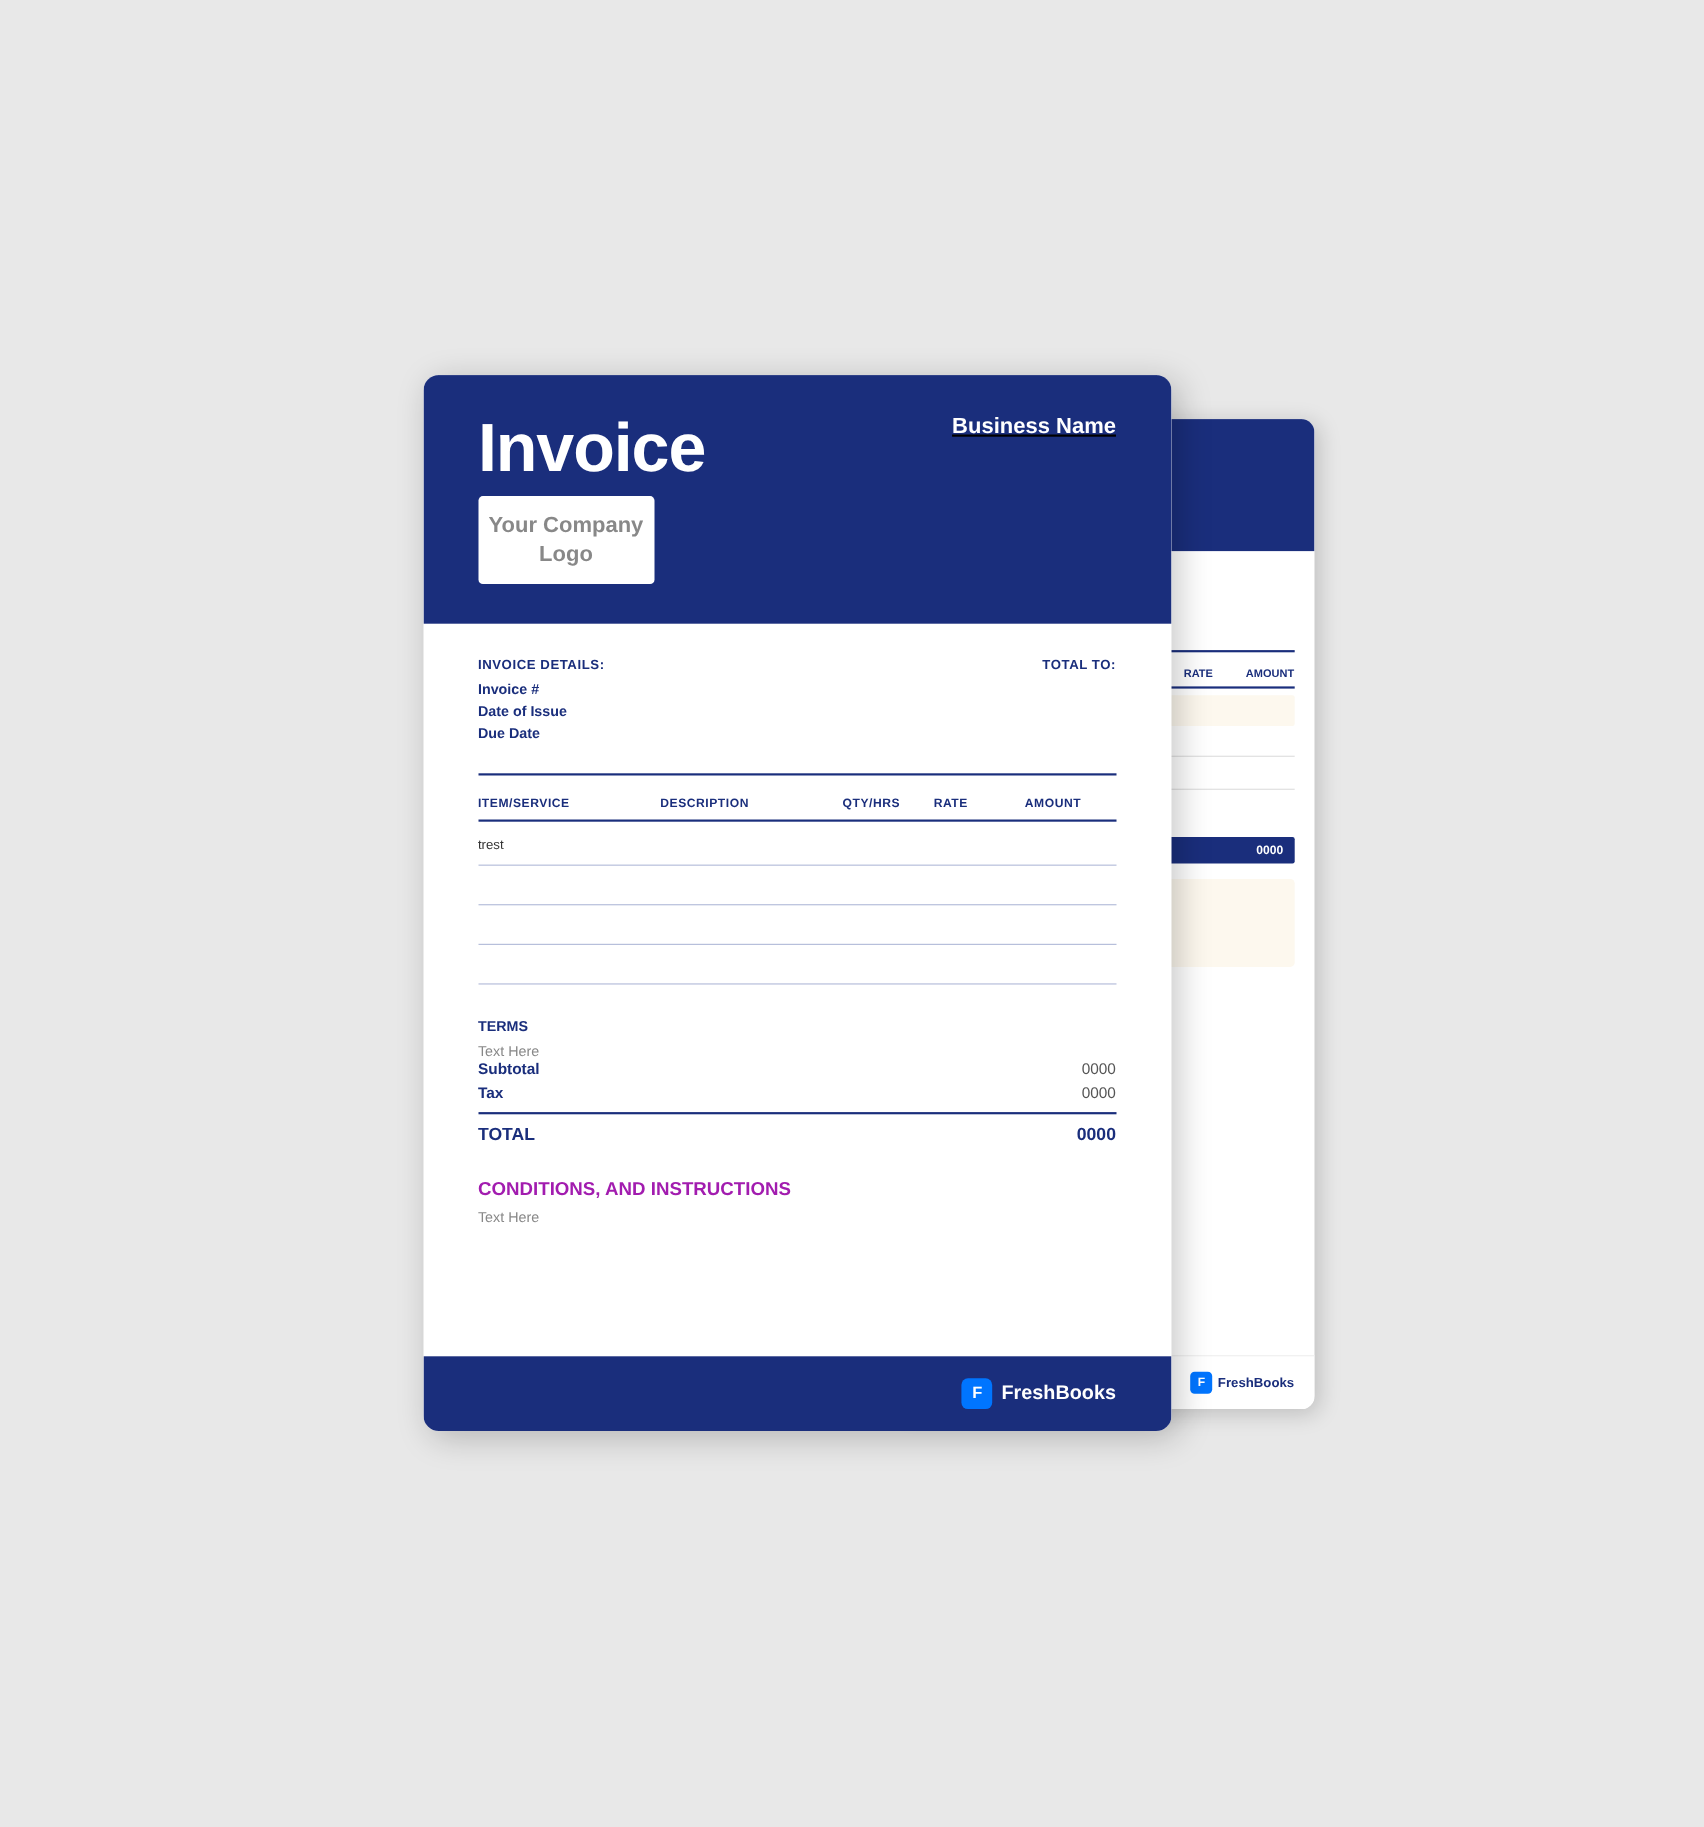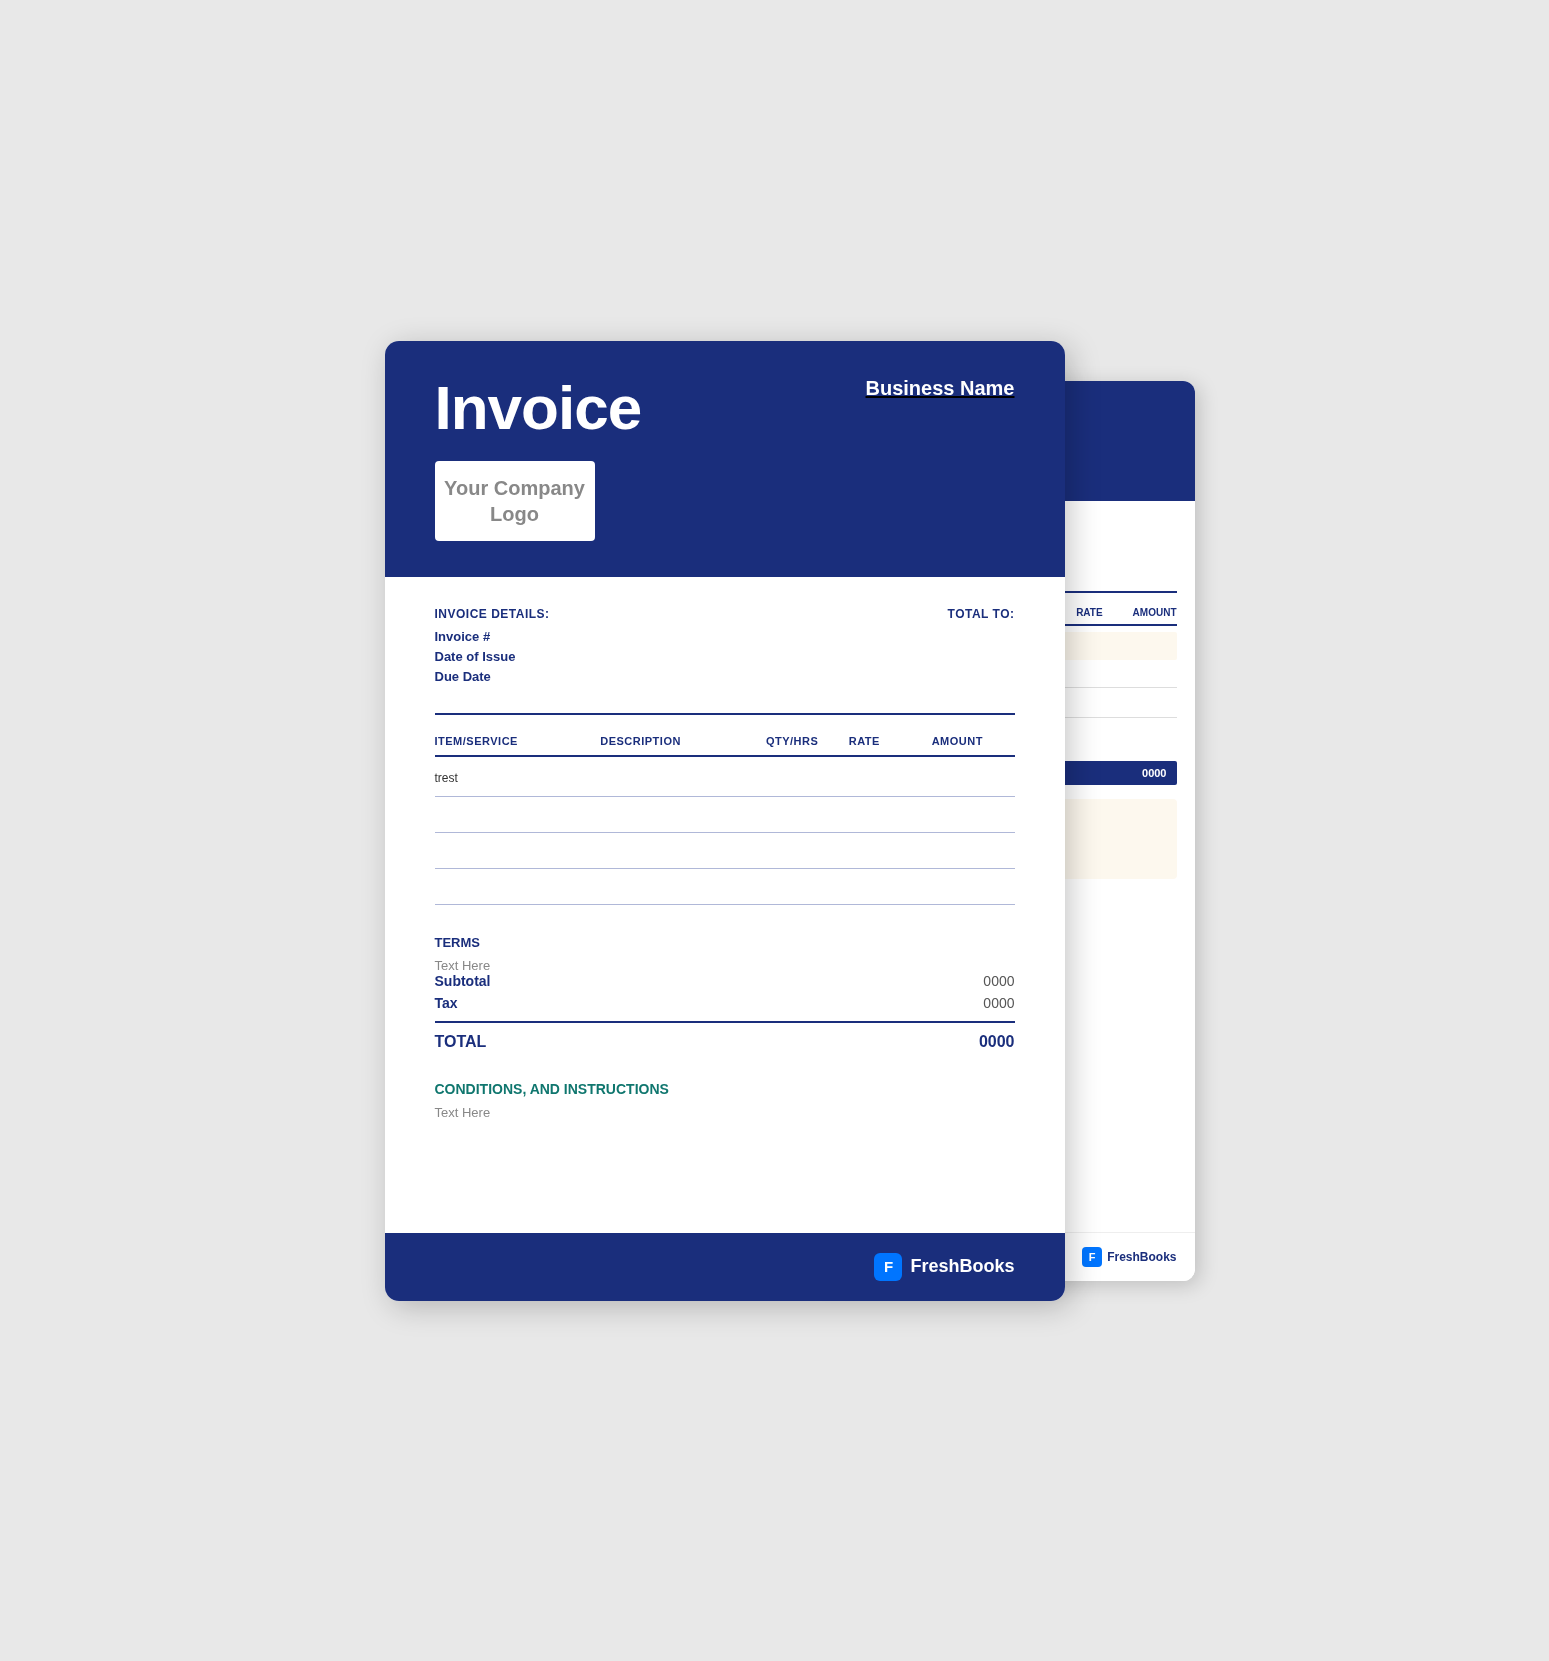--- a/index.html
+++ b/index.html
@@ -183,21 +183,21 @@
       padding: 36px 50px 36px 50px;
       display: flex;
       justify-content: space-between;
       align-items: flex-start;
       min-height: 200px;
     }
 
     .front-header-left {
       display: flex;
       flex-direction: column;
-      gap: 22px;
+      gap: 12px;
     }
 
     .invoice-title {
       font-size: 62px;
       font-weight: 700;
       color: #fff;
       letter-spacing: -1px;
       line-height: 1;
     }
 
@@ -357,22 +357,22 @@
       color: #1a2e7c;
       margin-top: 4px;
     }
 
     .conditions-section {
       margin-top: 30px;
     }
 
     .conditions-label {
       font-weight: 700;
-      font-size: 14px;
-      color: #0f766e;
+      font-size: 17px;
+      color: #a21caf;
       margin-bottom: 8px;
     }
 
     .conditions-text {
       font-size: 13px;
       color: #888;
     }
 
     .front-footer {
       position: absolute;

